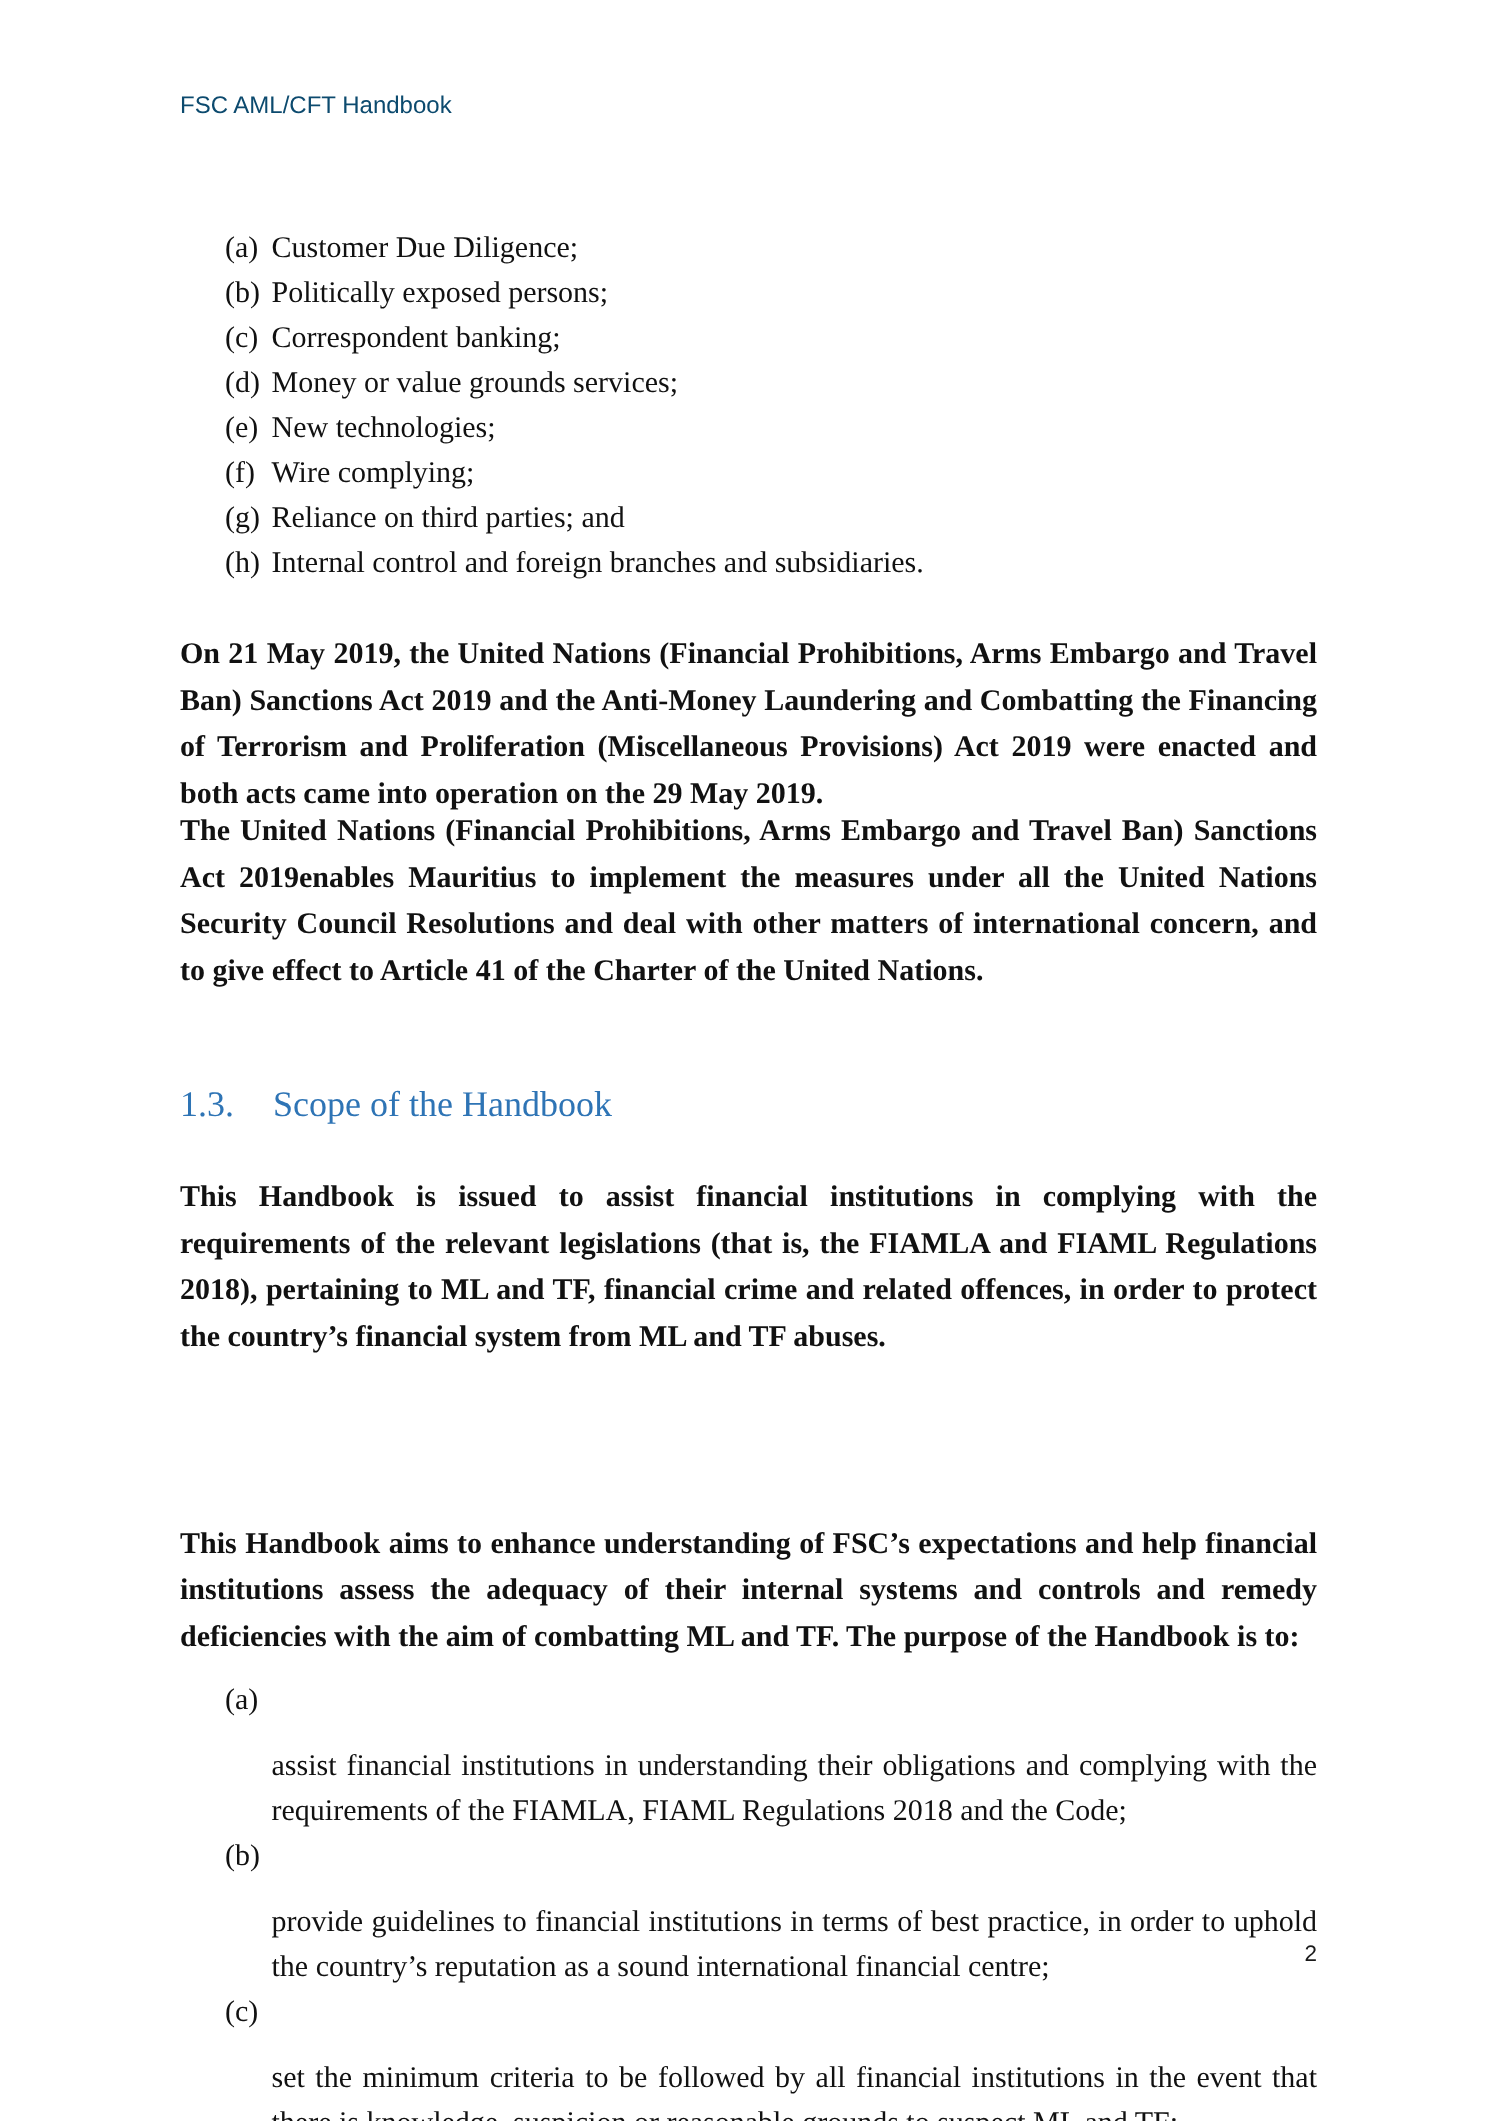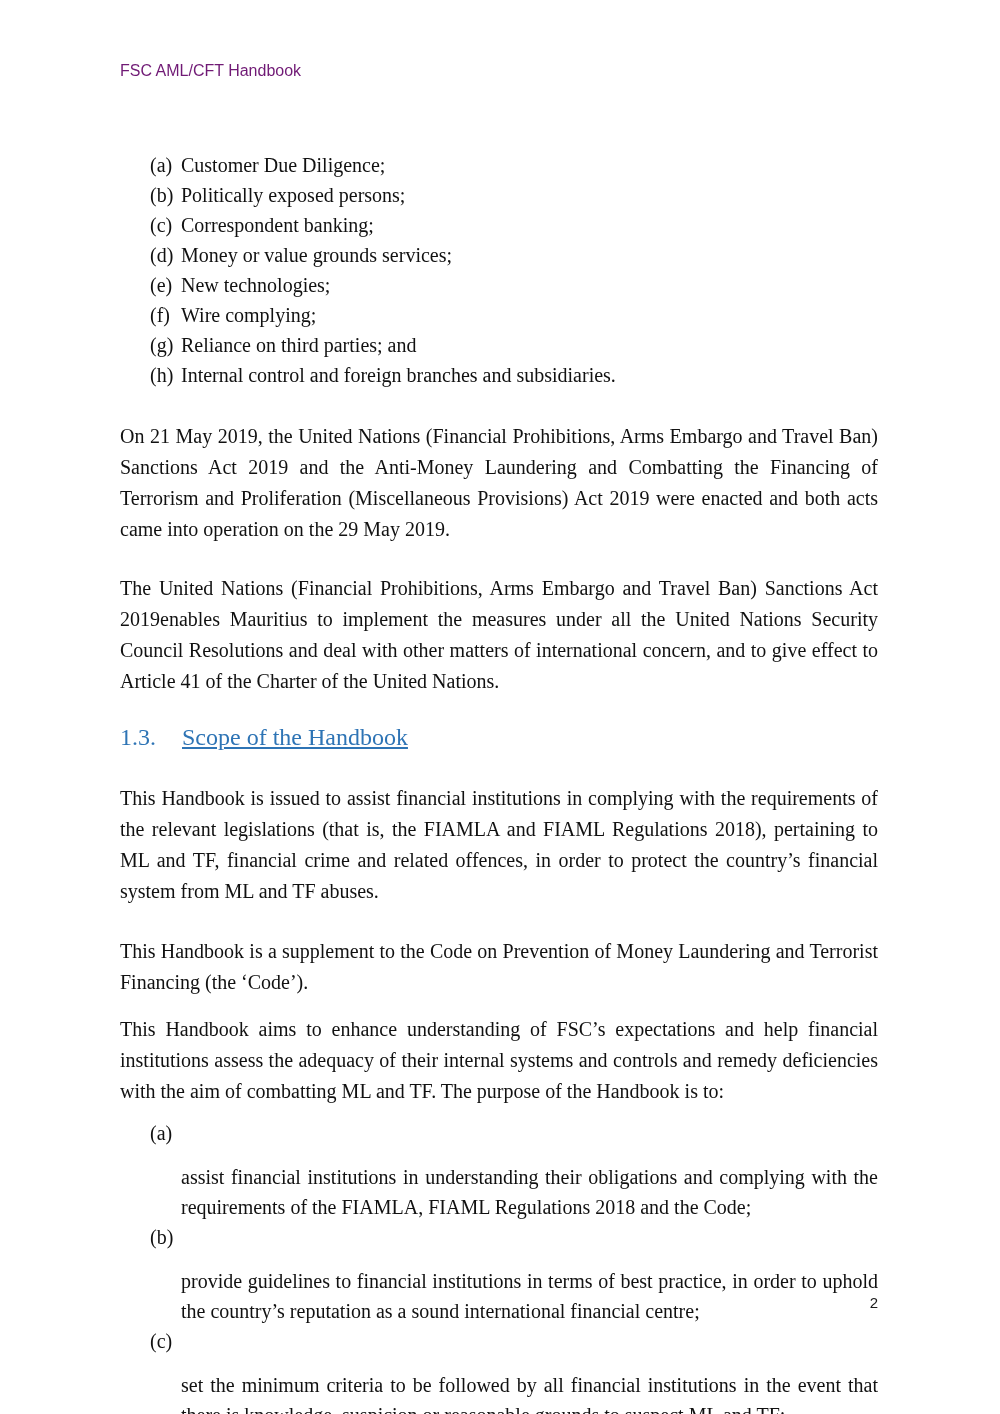--- a/index.html
+++ b/index.html
@@ -10,30 +10,31 @@
     background: #ffffff;
     font-family: "Liberation Serif", "DejaVu Serif", serif;
     color: #111111;
     overflow: hidden;
   }
   .doc-header {
     position: absolute;
     top: 61px; left: 120px; width: 758px;
     font-family: "Liberation Sans", "DejaVu Sans", sans-serif;
     font-size: 16px; line-height: 19px;
-    color: #701a75;
+    color: #0c4a6e;
   }
   .block {
     position: absolute;
     left: 120px; width: 758px;
     font-size: 20px;
   }
   .para {
     line-height: 31px;
     text-align: justify;
+    font-weight: bold;
   }
   .lettered-list { }
   .list-item {
     display: flex;
     line-height: 30px;
     padding-left: 30px;
   }
   .list-item .marker {
     flex: 0 0 31px;
   }
@@ -41,21 +42,20 @@
     flex: 1 1 auto;
   }
   .justified .item-text {
     text-align: justify;
     margin-top: 44px;
   }
   .section-heading {
     font-size: 24px;
     line-height: 32px;
     font-weight: 400;
-    text-decoration: underline;
   }
   .section-heading .h-number {
     display: inline-block;
     width: 62px;
   }
   .page-footer {
     position: absolute;
     top: 1294px; left: 120px; width: 758px;
     text-align: right;
     font-family: "Liberation Sans", "DejaVu Sans", sans-serif;
@@ -100,29 +100,28 @@
       <span class="item-text">Reliance on third parties; and</span>
     </div>
     <div class="list-item">
       <span class="marker">(h)</span>
       <span class="item-text">Internal control and foreign branches and subsidiaries.</span>
     </div>
   </div>
 
   <div class="block para" style="top:421px">On 21 May 2019, the United Nations (Financial Prohibitions, Arms Embargo and Travel Ban) Sanctions Act 2019 and the Anti-Money Laundering and Combatting the Financing of Terrorism and Proliferation (Miscellaneous Provisions) Act 2019 were enacted and both acts came into operation on the 29 May 2019.</div>
 
-  <div class="block para" style="top:573px">The United Nations (Financial Prohibitions, Arms Embargo and Travel Ban) Sanctions Act 2019enables Mauritius to implement the measures under all the United Nations Security Council Resolutions and deal with other matters of international concern, and to give effect to Article 41 of the Charter of the United Nations.</div>
+  <div class="block para" style="top:539px">The United Nations (Financial Prohibitions, Arms Embargo and Travel Ban) Sanctions Act 2019enables Mauritius to implement the measures under all the United Nations Security Council Resolutions and deal with other matters of international concern, and to give effect to Article 41 of the Charter of the United Nations.</div>
 
   <div class="block section-heading" style="top: 721px; color: rgb(46, 116, 181);">
     <span class="h-number">1.3.</span><span>Scope of the Handbook</span>
   </div>
 
   <div class="block para" style="top:783px">This Handbook is issued to assist financial institutions in complying with the requirements of the relevant legislations (that is, the FIAMLA and FIAML Regulations 2018), pertaining to ML and TF, financial crime and related offences, in order to protect the country’s financial system from ML and TF abuses.</div>
 
-  <div class="block para" style="top:936px">This Handbook is a supplement to the Code on Prevention of Money Laundering and Terrorist Financing (the ‘Code’).</div>
 
   <div class="block para" style="top:1014px">This Handbook aims to enhance understanding of FSC’s expectations and help financial institutions assess the adequacy of their internal systems and controls and remedy deficiencies with the aim of combatting ML and TF. The purpose of the Handbook is to:</div>
 
   <div class="block lettered-list justified" style="top:1118px">
     <div class="list-item">
       <span class="marker">(a)</span>
       <span class="item-text">assist financial institutions in understanding their obligations and complying with the requirements of the FIAMLA, FIAML Regulations 2018 and the Code;</span>
     </div>
     <div class="list-item">
       <span class="marker">(b)</span>

